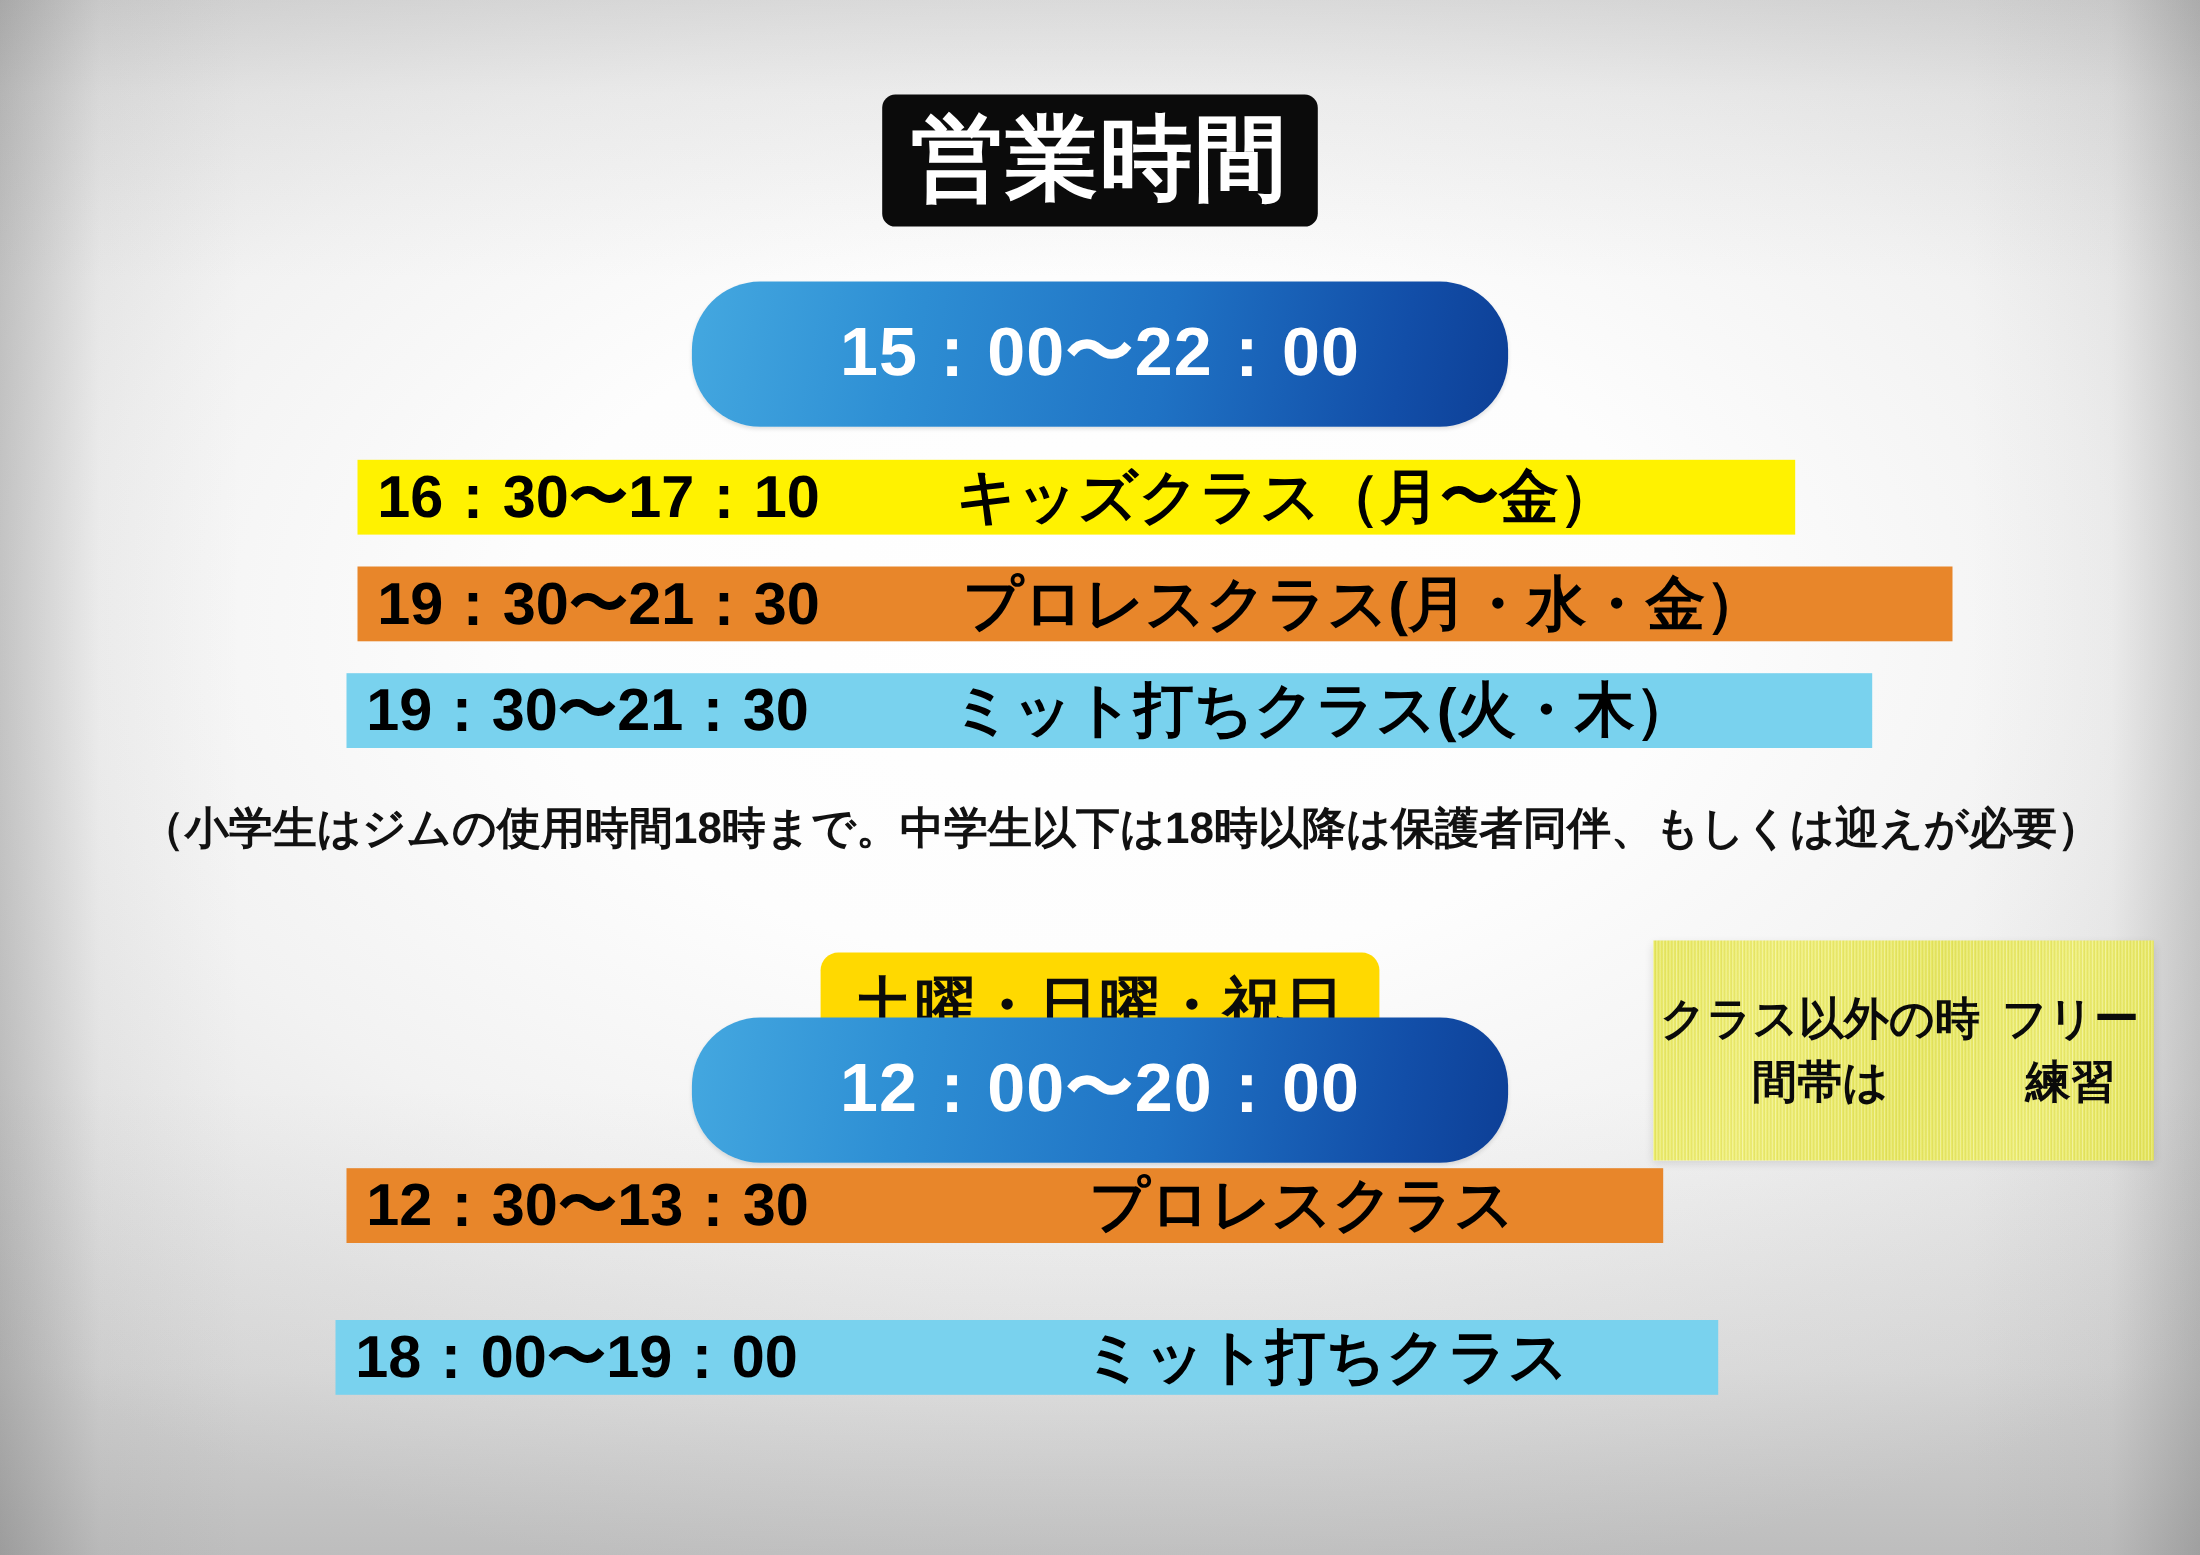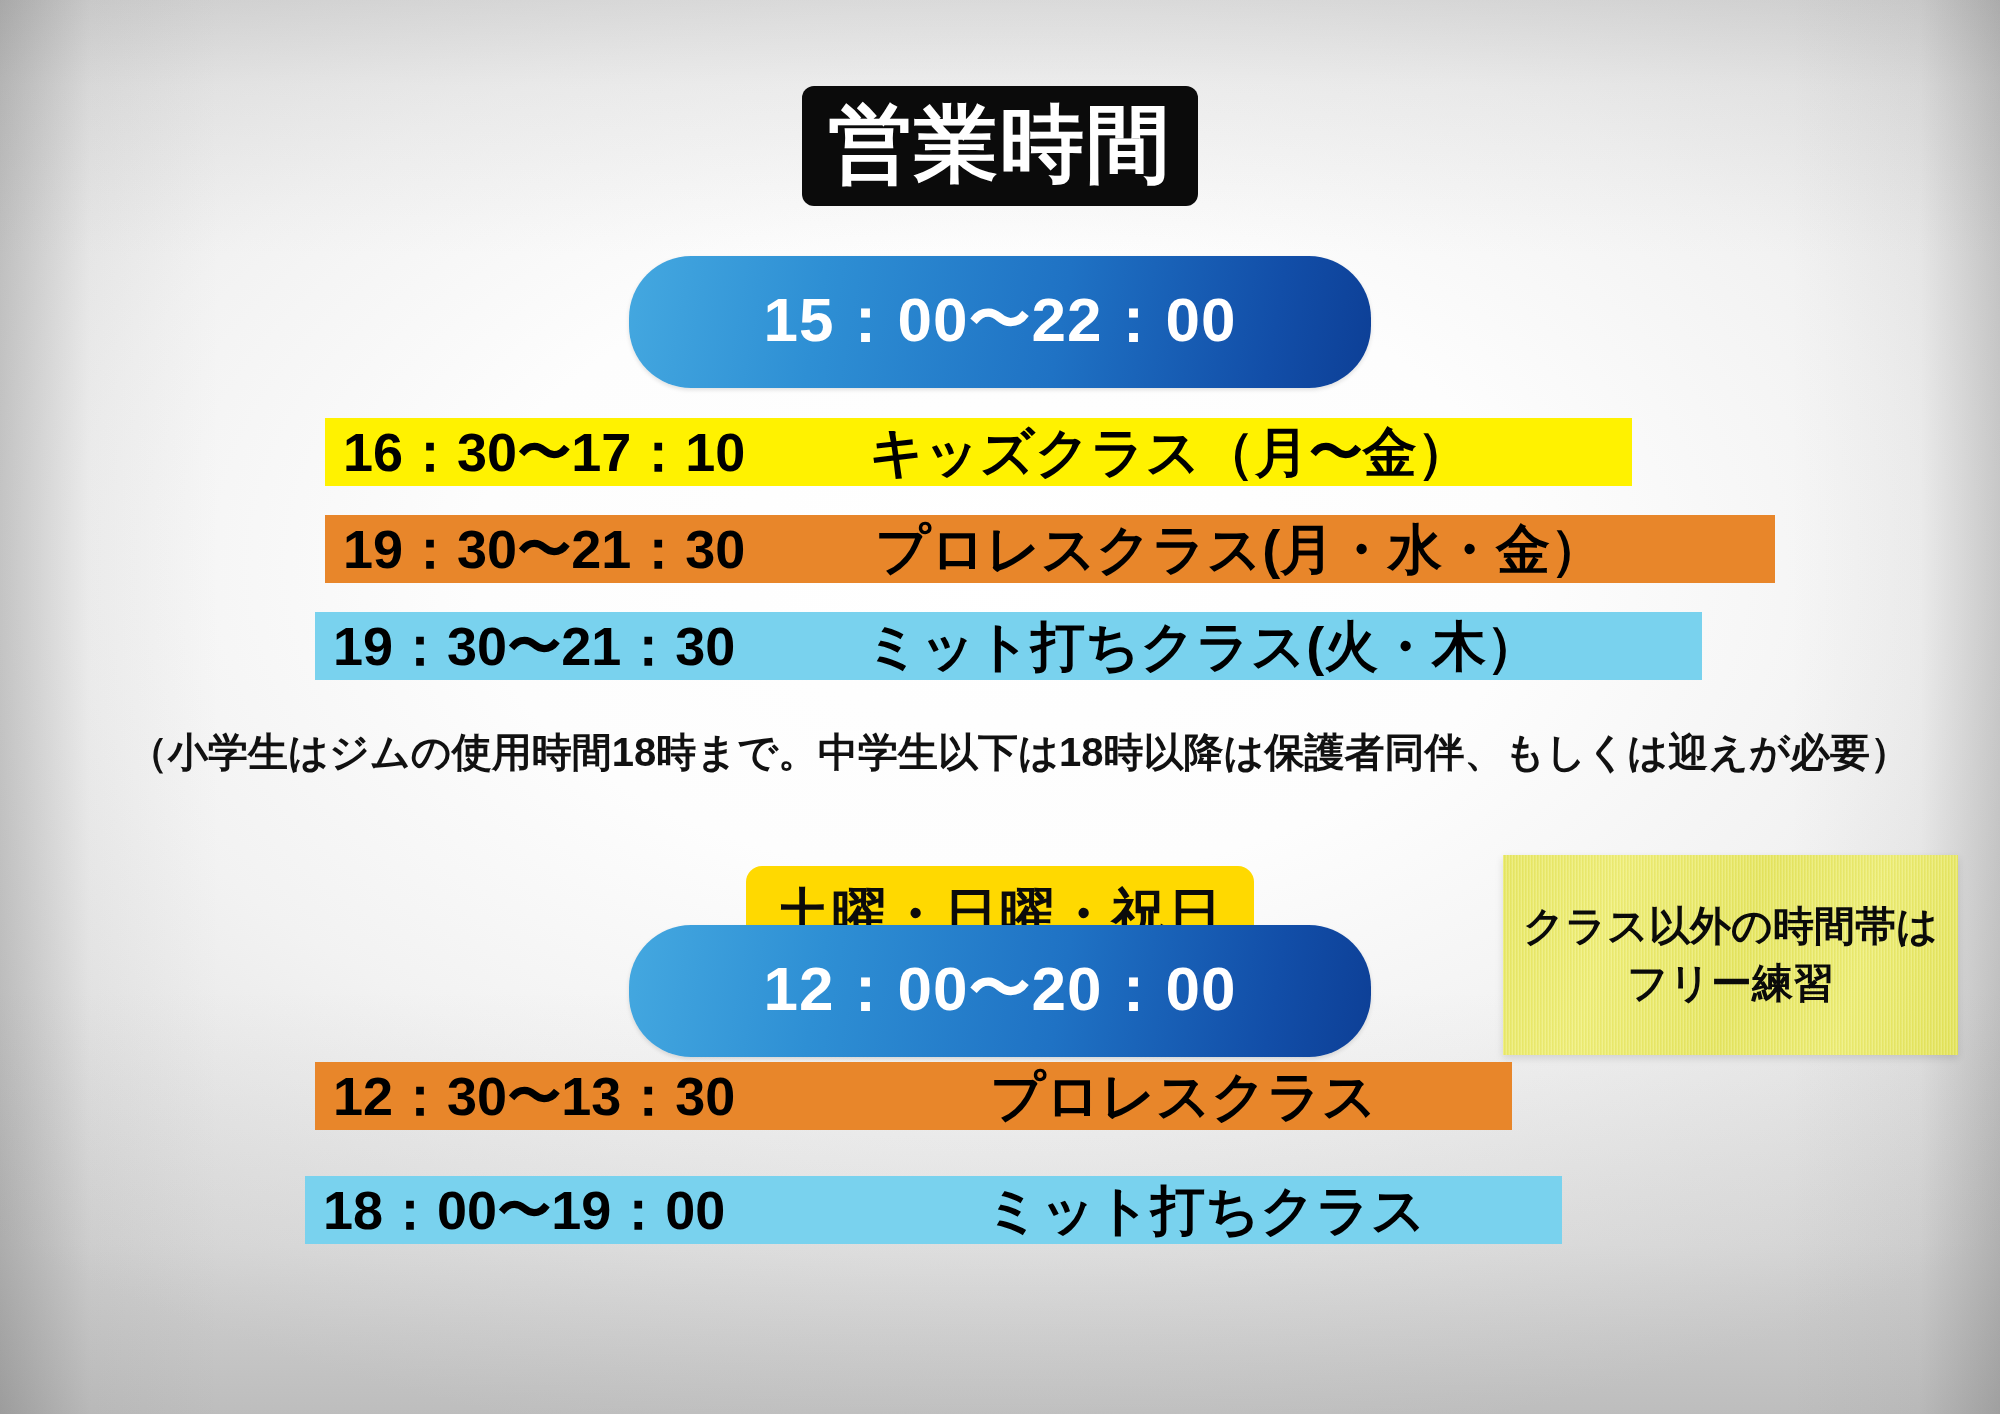--- a/index.html
+++ b/index.html
@@ -136,21 +136,21 @@
       repeating-linear-gradient(
         90deg,
         rgba(255,255,255,0.38) 0px,
         rgba(255,255,255,0.00) 1px,
         rgba(180,170,60,0.18) 2px,
         rgba(255,255,255,0.22) 3px
       ),
       linear-gradient(105deg, #e9ea63 0%, #f0f075 24%, #e7e85f 52%, #eeef72 76%, #e4e557 100%);
     box-shadow: 0 3px 8px rgba(0,0,0,0.12);
     display: flex;
-    flex-direction: column;
+    flex-direction: row;
     align-items: center;
     justify-content: center;
     text-align: center;
     color: #0a0a0a;
     font-size: 41px;
     font-weight: 700;
     line-height: 1.38;
   }
   .free-box span { display: block; }
 </style>
@@ -199,19 +199,19 @@
     <span>クラス以外の時間帯は</span>
     <span>フリー練習</span>
   </div>
 
   <div class="bar bar-orange layer" style="left:315px; top:1062px; width:1165px;">
     <span class="time">12：30〜13：30</span>
     <span class="gap" style="width:185px;"></span>
     <span class="label">プロレスクラス</span>
   </div>
 
-  <div class="bar bar-cyan layer" style="left:305px; top:1176px; width:1225px;">
+  <div class="bar bar-cyan layer" style="left:305px; top:1200px; width:1225px;">
     <span class="time">18：00〜19：00</span>
     <span class="gap" style="width:190px;"></span>
     <span class="label">ミット打ちクラス</span>
   </div>
 
 </div>
 
 </body></html>

